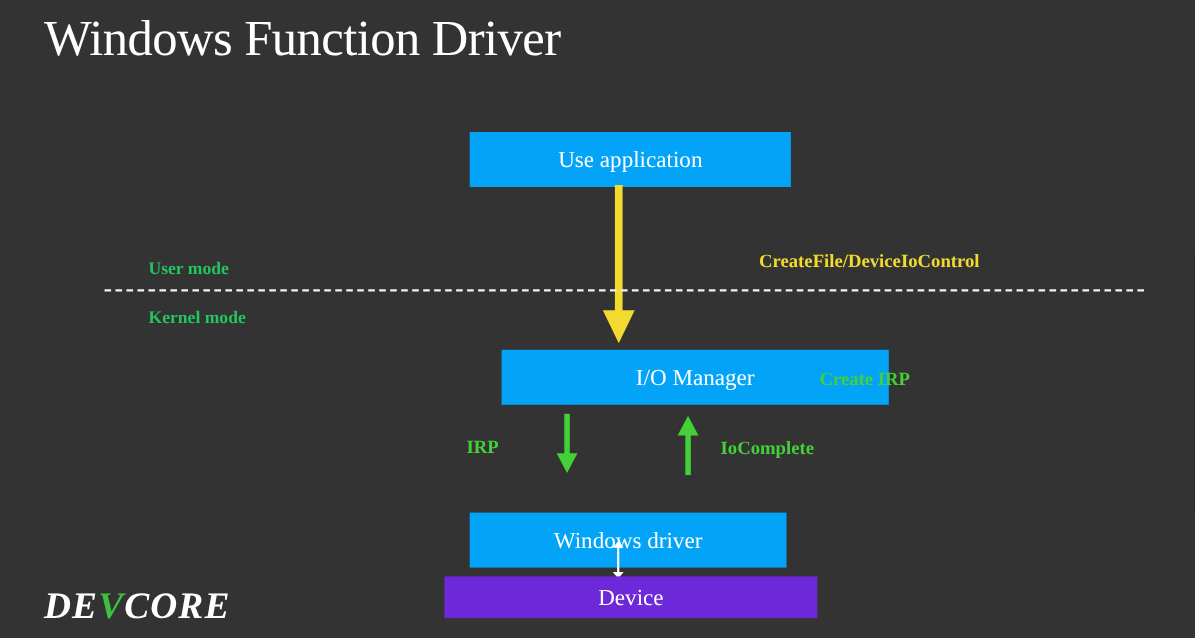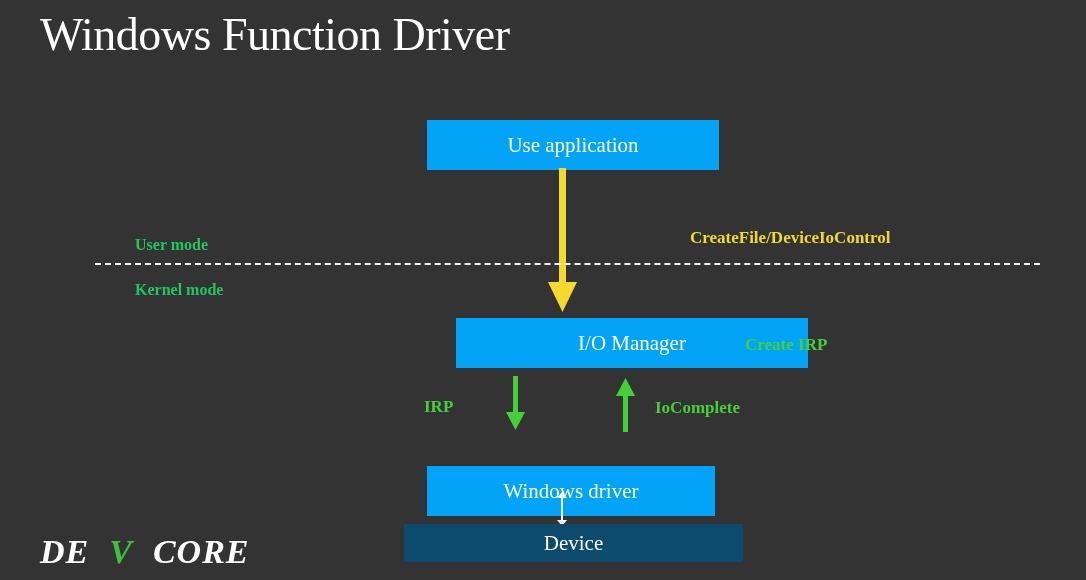--- a/index.html
+++ b/index.html
@@ -33,21 +33,21 @@
     position: absolute;
     display: flex;
     align-items: center;
     justify-content: center;
     color: #ffffff;
     font-size: 21px;
     font-weight: 400;
     box-sizing: border-box;
   }
   .node-blue { background: #03A3F7; }
-  .node-red  { background: #0c4a6e; }
+  .node-red  { background: #6d28d9; }
 
   #box-use-application { left: 427px; top: 120px;  width: 292px; height: 50px; }
   #box-io-manager      { left: 427px; top: 318px;  width: 352px; height: 50px; margin-left: 29px; }
   #box-windows-driver  { left: 427px; top: 466px;  width: 288px; height: 50px; }
   #box-device          { left: 404px; top: 524px;  width: 339px; height: 38px; }
 
   
   .mode-label {
     position: absolute;
     color: #22c55e;
@@ -96,21 +96,20 @@
     left: 40px;
     top: 533px;
     font-size: 34px;
     font-weight: bold;
     font-style: italic;
     letter-spacing: 1px;
     color: #ffffff;
     white-space: nowrap;
     display: flex;
     align-items: baseline;
-    gap: 20px;
   }
   #logo .logo-v {
     color: #3FBF3F;
     font-weight: bold;
     font-style: italic;
   }
 </style>
 </head>
 <body>
 

